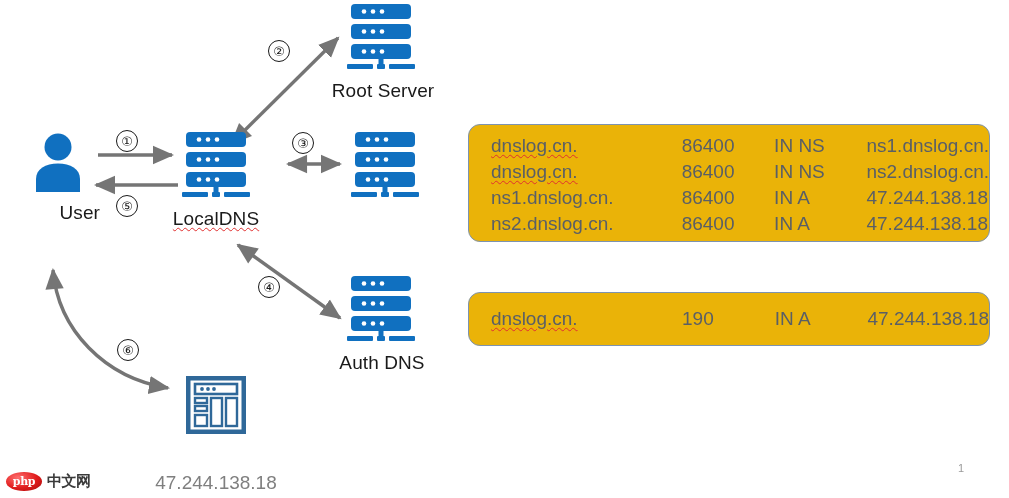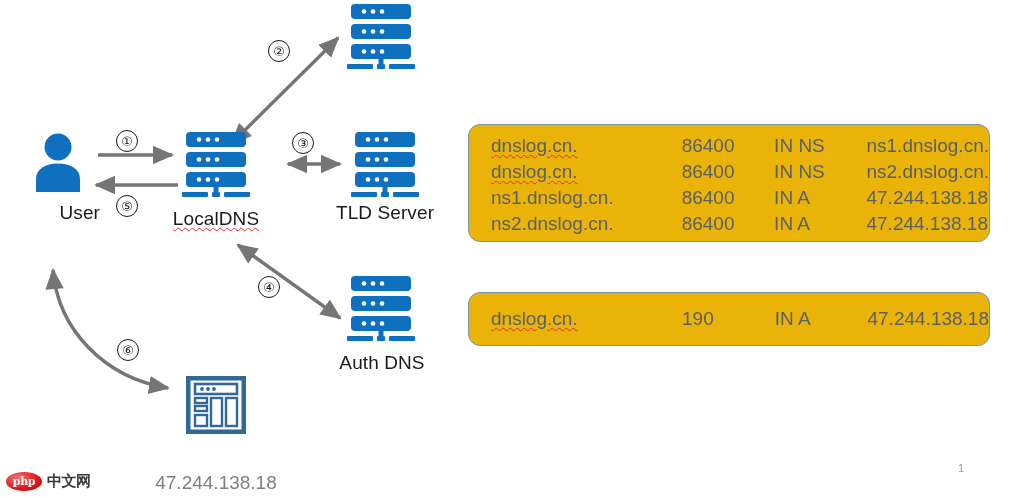--- a/index.html
+++ b/index.html
@@ -151,20 +151,21 @@
           <circle cx="37" cy="11.5" r="2.3"></circle>
         <circle cx="19" cy="31.5" r="2.3"></circle>
           <circle cx="28" cy="31.5" r="2.3"></circle>
           <circle cx="37" cy="31.5" r="2.3"></circle>
         <circle cx="19" cy="51.5" r="2.3"></circle>
           <circle cx="28" cy="51.5" r="2.3"></circle>
           <circle cx="37" cy="51.5" r="2.3"></circle>
       </g>
     </svg>
   </div>
+  <div class="abs node-label" style="left:322px;top:80px;width:122px;">Root Server</div>
 
   <div class="abs" style="left:349px;top:128px;">
     <svg width="72" height="72" viewBox="0 0 72 72">
       <g fill="#1070c0">
         <rect x="6" y="4" width="60" height="15" rx="4"></rect>
         <rect x="6" y="24" width="60" height="15" rx="4"></rect>
         <rect x="6" y="44" width="60" height="15" rx="4"></rect>
         <rect x="33.5" y="58" width="5" height="7"></rect>
         <rect x="2" y="64" width="26" height="5" rx="1"></rect>
         <rect x="32" y="64" width="8" height="5" rx="1"></rect>
@@ -176,21 +177,20 @@
           <circle cx="37" cy="11.5" r="2.3"></circle>
         <circle cx="19" cy="31.5" r="2.3"></circle>
           <circle cx="28" cy="31.5" r="2.3"></circle>
           <circle cx="37" cy="31.5" r="2.3"></circle>
         <circle cx="19" cy="51.5" r="2.3"></circle>
           <circle cx="28" cy="51.5" r="2.3"></circle>
           <circle cx="37" cy="51.5" r="2.3"></circle>
       </g>
     </svg>
   </div>
-  <div class="abs node-label" style="left:327px;top:202px;width:116px;">TLD Server</div>
 
   <div class="abs" style="left:345px;top:272px;">
     <svg width="72" height="72" viewBox="0 0 72 72">
       <g fill="#1070c0">
         <rect x="6" y="4" width="60" height="15" rx="4"></rect>
         <rect x="6" y="24" width="60" height="15" rx="4"></rect>
         <rect x="6" y="44" width="60" height="15" rx="4"></rect>
         <rect x="33.5" y="58" width="5" height="7"></rect>
         <rect x="2" y="64" width="26" height="5" rx="1"></rect>
         <rect x="32" y="64" width="8" height="5" rx="1"></rect>

